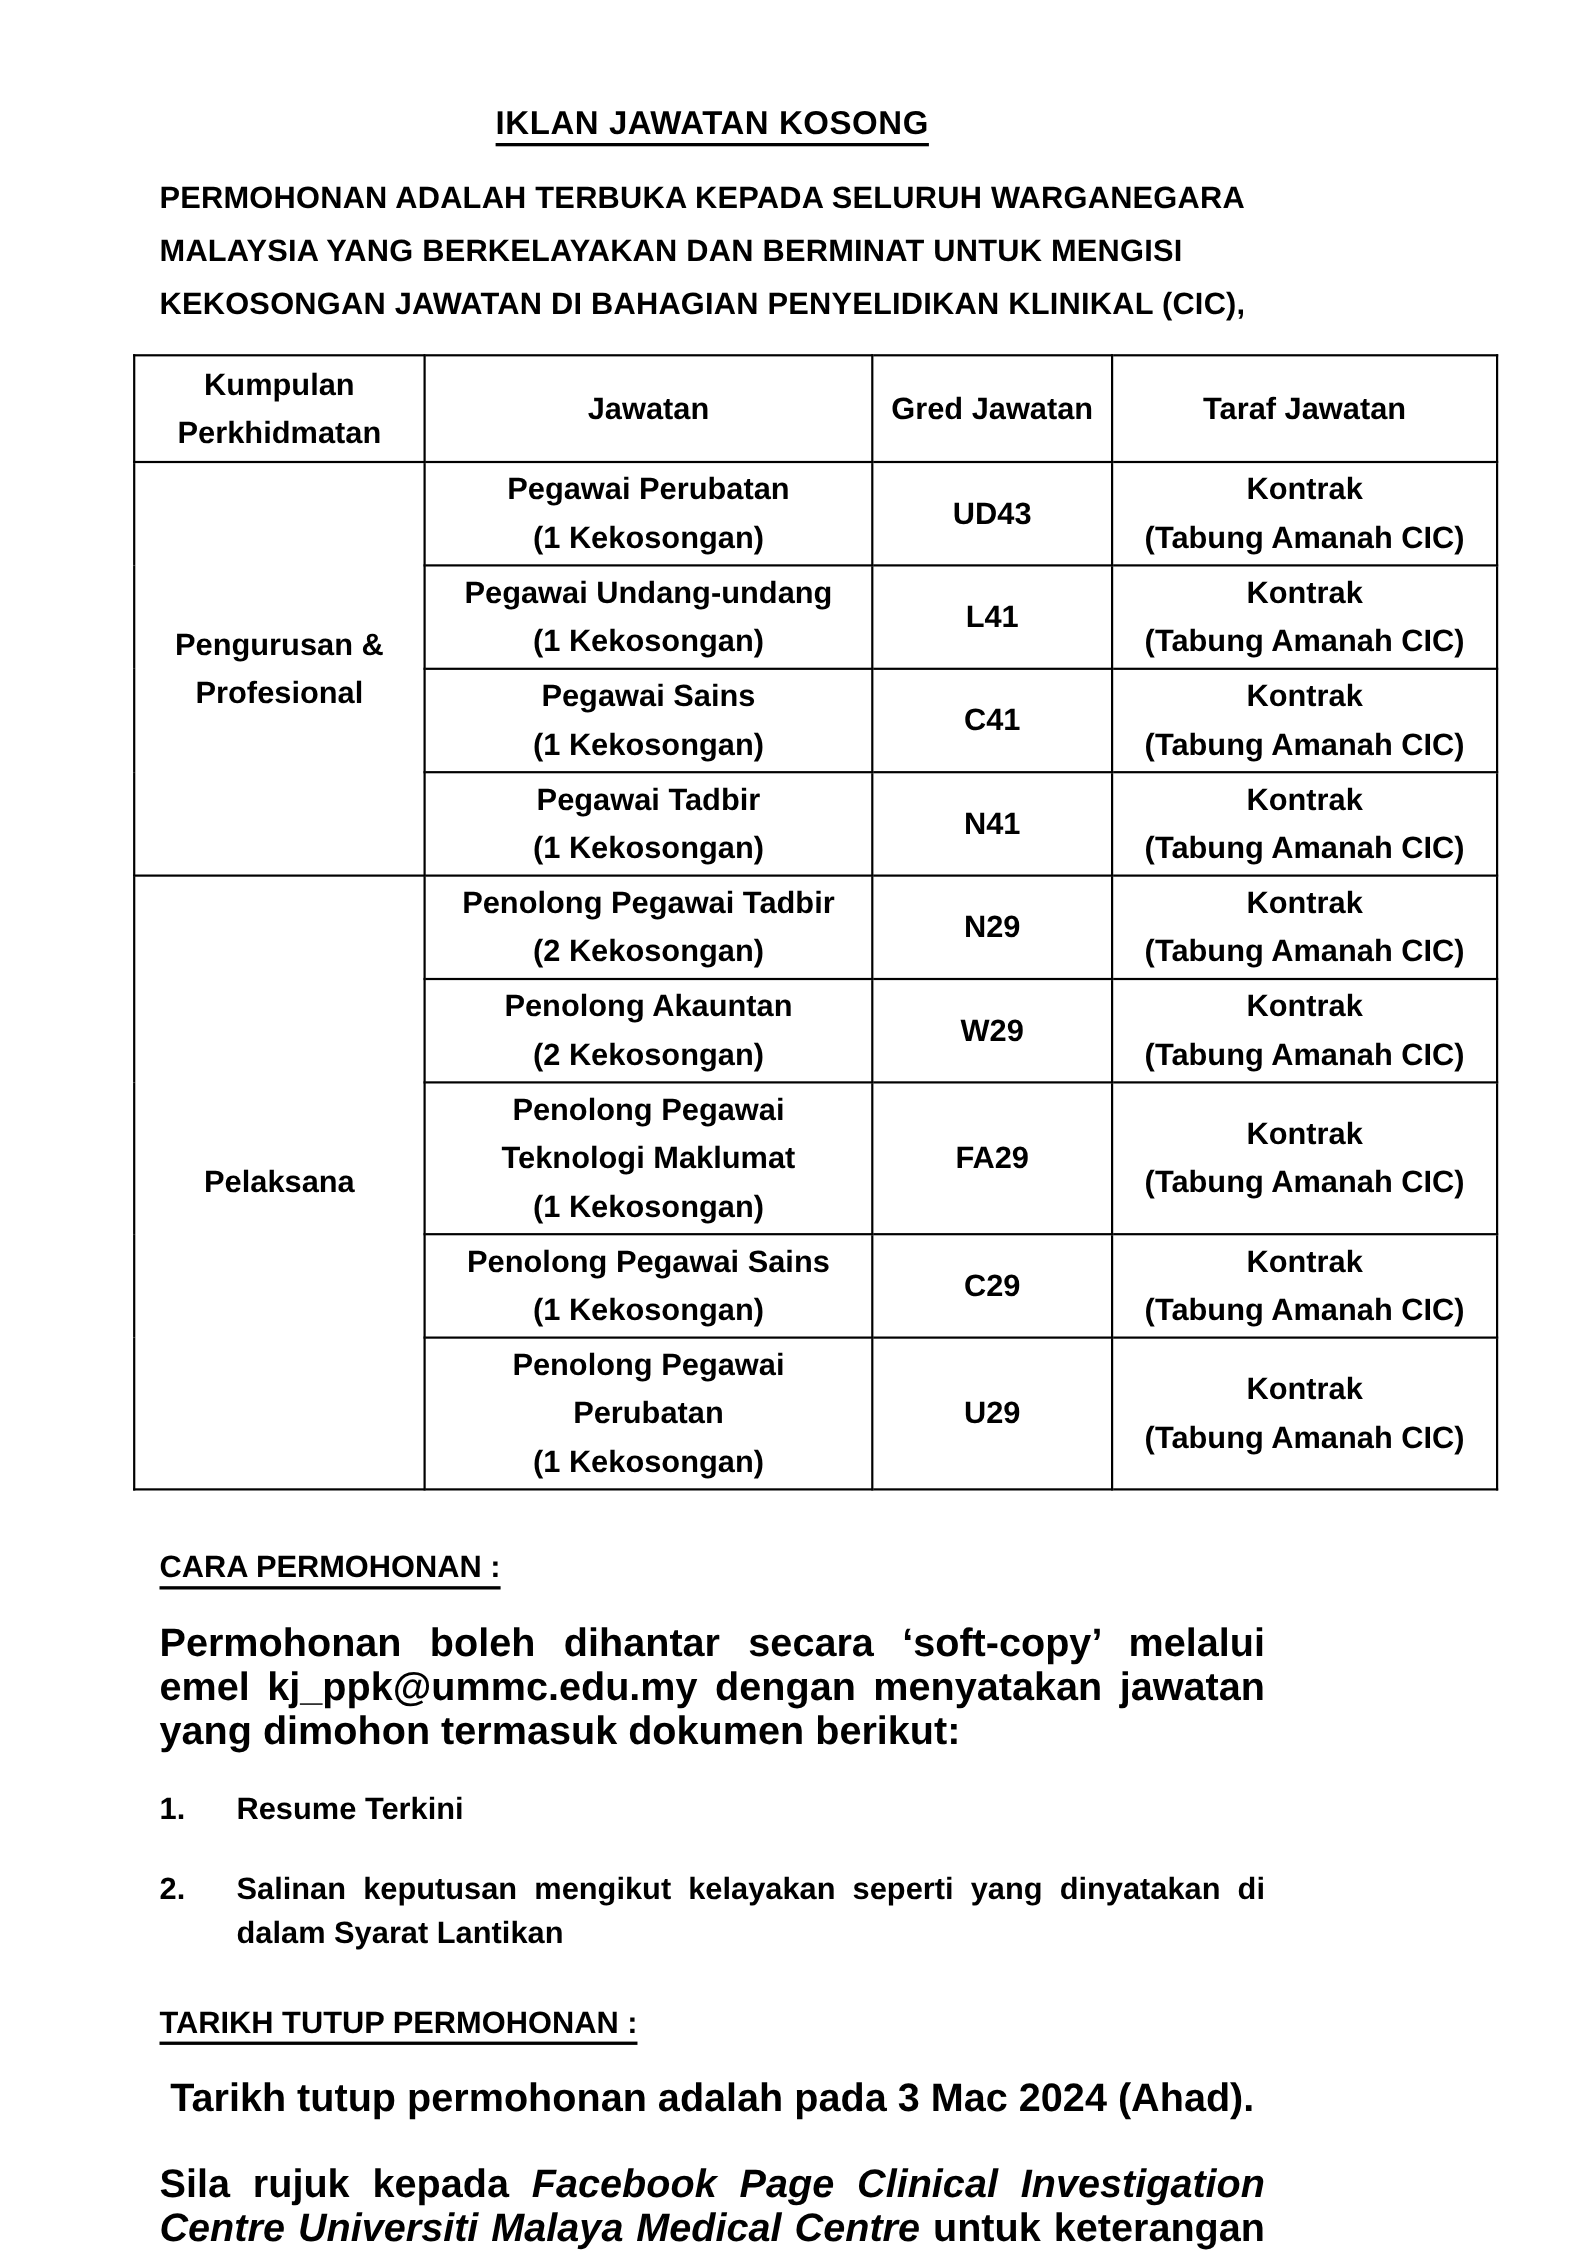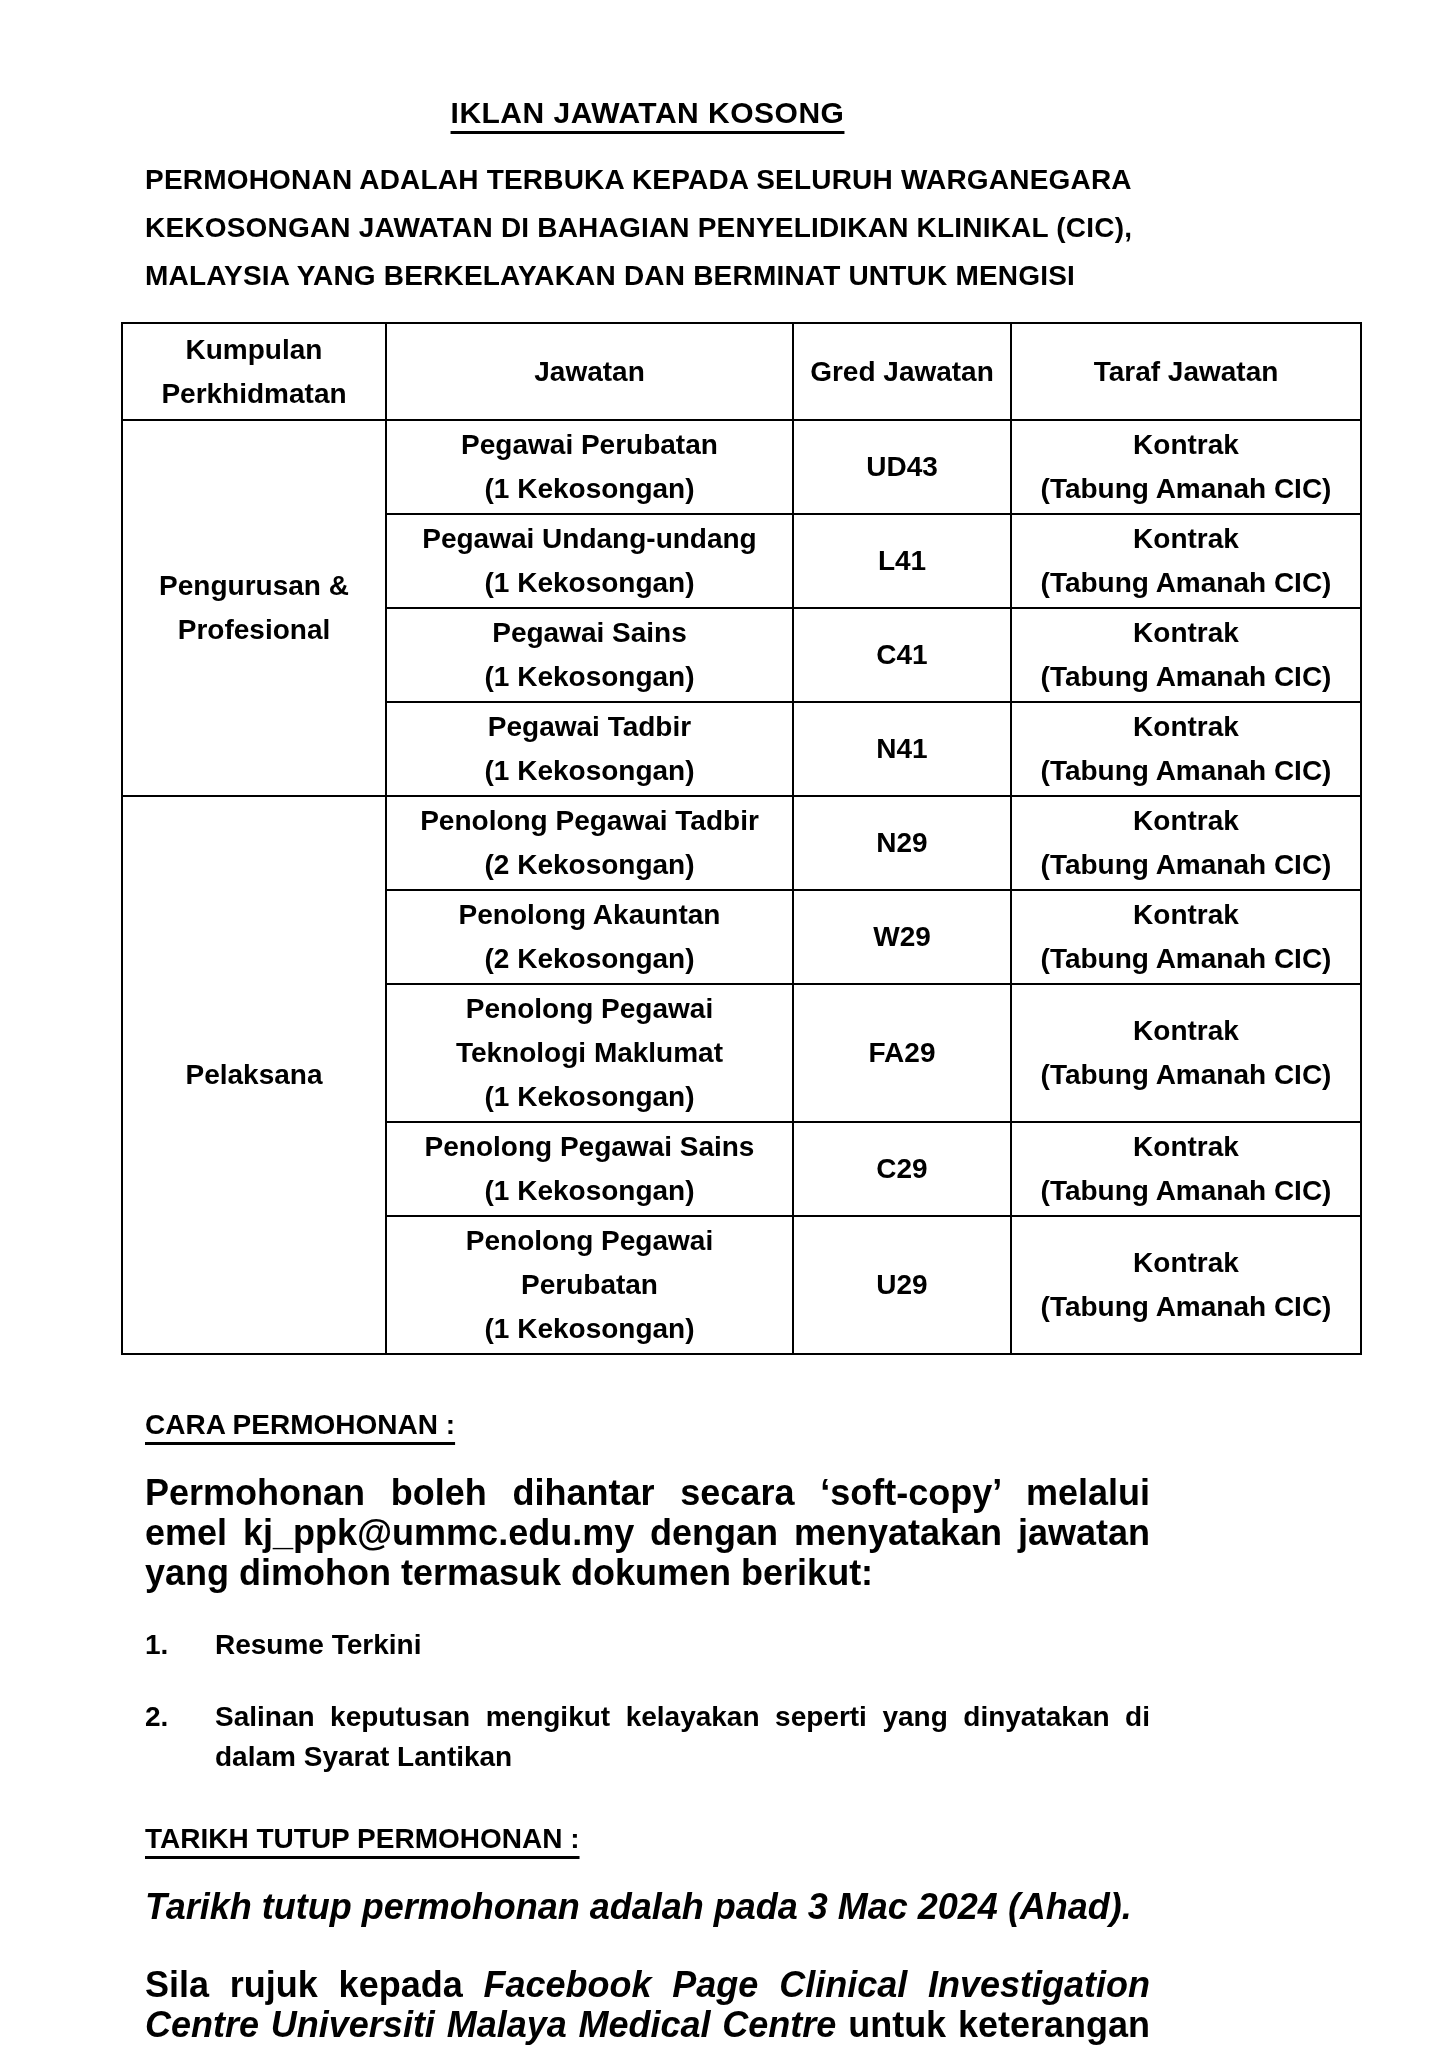--- a/index.html
+++ b/index.html
@@ -70,21 +70,21 @@
     text-decoration: underline;
     text-decoration-thickness: 3px;
     text-underline-offset: 8px;
   }
   .para {
     margin: 30px 0 0 0;
     font-size: 36px;
     line-height: 40px;
     text-align: justify;
   }
-  .para.single { text-align: left; font-style: italic; }
+  .para.single { text-align: center; }
   .list-item {
     display: flex;
     margin-top: 32px;
     font-size: 28px;
     line-height: 40px;
   }
   .list-item .num { flex: 0 0 70px; }
   .list-item .item-text { flex: 1; text-align: justify; }
   .heading-tarikh { margin-top: 44px; }
   .rujukan { margin-top: 38px; }
@@ -92,22 +92,22 @@
 </style>
 </head>
 <body>
 
 <div class="page">
 
   <h1 class="doc-title">IKLAN JAWATAN KOSONG</h1>
 
   <div class="intro">
     <div>PERMOHONAN ADALAH TERBUKA KEPADA SELURUH WARGANEGARA</div>
+    <div>MALAYSIA YANG BERKELAYAKAN DAN BERMINAT UNTUK MENGISI</div>
     <div>KEKOSONGAN JAWATAN DI BAHAGIAN PENYELIDIKAN KLINIKAL (CIC),</div>
-    <div>MALAYSIA YANG BERKELAYAKAN DAN BERMINAT UNTUK MENGISI</div>
   </div>
 
   <table class="vacancy">
     <colgroup>
       <col class="c1">
         <col class="c2">
         <col class="c3">
         <col class="c4">
     </colgroup>
     <thead>

